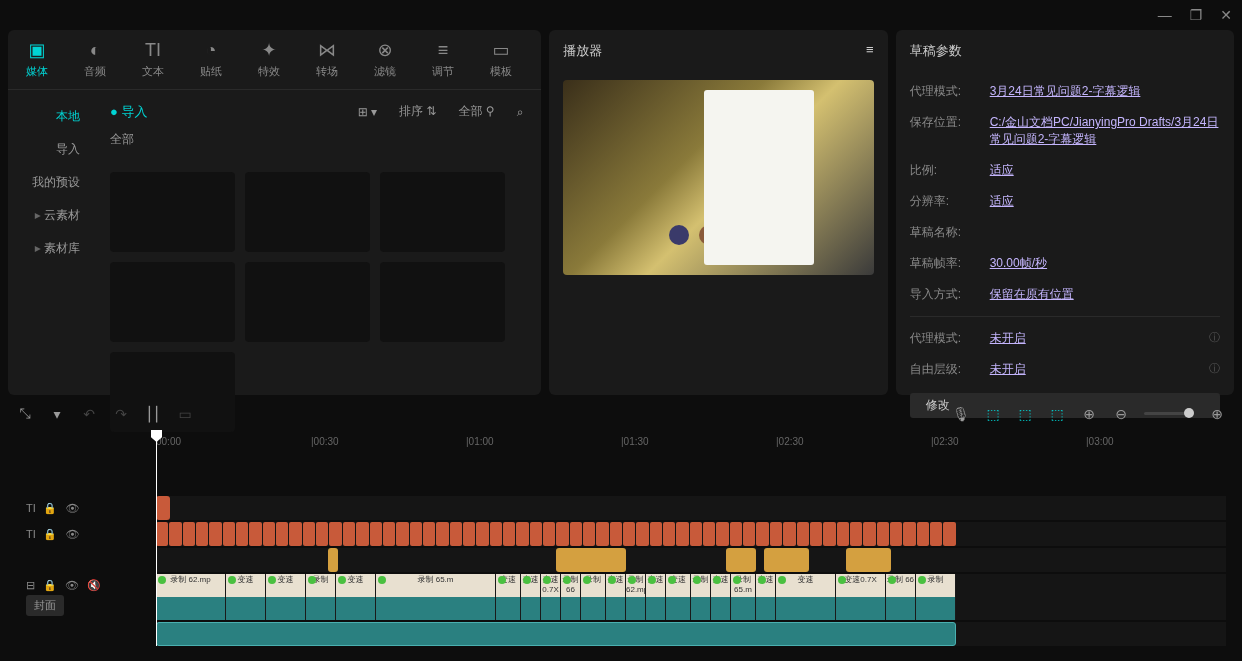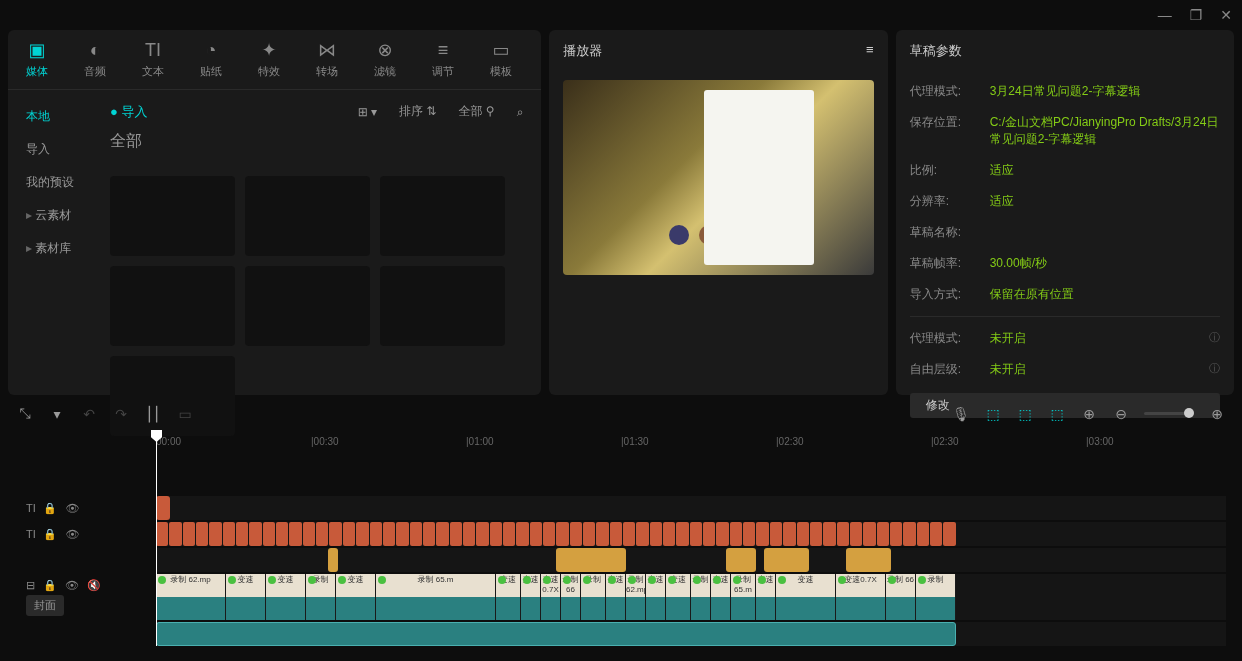--- a/index.html
+++ b/index.html
@@ -8,43 +8,43 @@
 .titlebar span{color:#888;cursor:pointer;font-size:14px;}
 .main{display:flex;gap:8px;padding:0 8px;height:365px;}
 .panel{background:#1a1a1a;border-radius:6px;display:flex;flex-direction:column;}
 .left-panel{width:536px;}
 .topnav{display:flex;padding:8px 12px;gap:24px;border-bottom:1px solid #2a2a2a;}
 .topnav-item{display:flex;flex-direction:column;align-items:center;gap:4px;color:#888;cursor:pointer;padding:2px 6px;}
 .topnav-item.active{color:#00d4d4;}
 .topnav-item .ic{font-size:18px;width:20px;height:20px;display:flex;align-items:center;justify-content:center;}
 .topnav-item .lbl{font-size:11px;}
 .left-body{display:flex;flex:1;}
-.sidebar{width:90px;padding:10px 0;}
+.sidebar{width:90px;padding:10px 0;text-align:right;}
 .sidebar-item{padding:8px 18px;color:#999;cursor:pointer;font-size:12px;}
 .sidebar-item.active{color:#00d4d4;}
 .sidebar-item.arrow::before{content:"▸ ";color:#666;}
 .media-area{flex:1;padding:10px 12px;}
 .media-top{display:flex;align-items:center;gap:10px;margin-bottom:8px;}
 .import-btn{color:#00d4d4;cursor:pointer;font-size:13px;}
 .import-btn::before{content:"● ";}
 .spacer{flex:1;}
 .tool-btn{color:#999;cursor:pointer;font-size:12px;padding:3px 6px;border-radius:3px;}
-.all-label{font-size:16px;color:#999;margin-bottom:24px;}
+.all-label{font-size:12px;color:#999;margin-bottom:24px;}
 .thumbs{display:flex;flex-wrap:wrap;gap:10px;}
 .thumb{width:125px;height:80px;background:#111;border-radius:4px;}
 .center-panel{width:340px;}
 .panel-header{display:flex;justify-content:space-between;padding:12px 14px;color:#ccc;font-size:13px;}
 .preview{margin:8px 14px;height:195px;background:linear-gradient(135deg,#3a2f1a 0%,#8a7a3a 40%,#d4c070 55%,#3a3a3a 100%);border-radius:4px;position:relative;overflow:hidden;}
 .preview::after{content:"";position:absolute;right:60px;top:10px;width:110px;height:175px;background:#f5f5f0;border-radius:3px;}
 .preview .dot{position:absolute;bottom:30px;width:20px;height:20px;border-radius:50%;}
 .right-panel{width:340px;padding-bottom:6px;}
 .params{padding:4px 14px;}
 .param-row{display:flex;padding:7px 0;font-size:12px;}
 .param-label{width:80px;color:#888;}
-.param-value{flex:1;color:#84cc16;}
+.param-value{flex:1;color:#c4b5fd;text-decoration:underline;}
 .info-ic{color:#555;font-size:11px;}
 .modify-btn{float:right;background:#2a2a2a;color:#ccc;padding:4px 16px;border-radius:3px;margin:4px 14px;cursor:pointer;font-size:12px;}
 .divider{height:1px;background:#2a2a2a;margin:6px 0;}
 .timeline-toolbar{display:flex;align-items:center;padding:10px 16px;gap:14px;}
 .tl-btn{color:#999;cursor:pointer;font-size:14px;width:18px;text-align:center;}
 .tl-btn.dim{color:#444;}
 .tl-right{margin-left:auto;display:flex;gap:14px;align-items:center;}
 .teal{color:#00d4d4;}
 .slider{width:50px;height:3px;background:#444;border-radius:2px;position:relative;}
 .slider::after{content:"";position:absolute;right:0;top:-4px;width:10px;height:10px;background:#ccc;border-radius:50%;}

